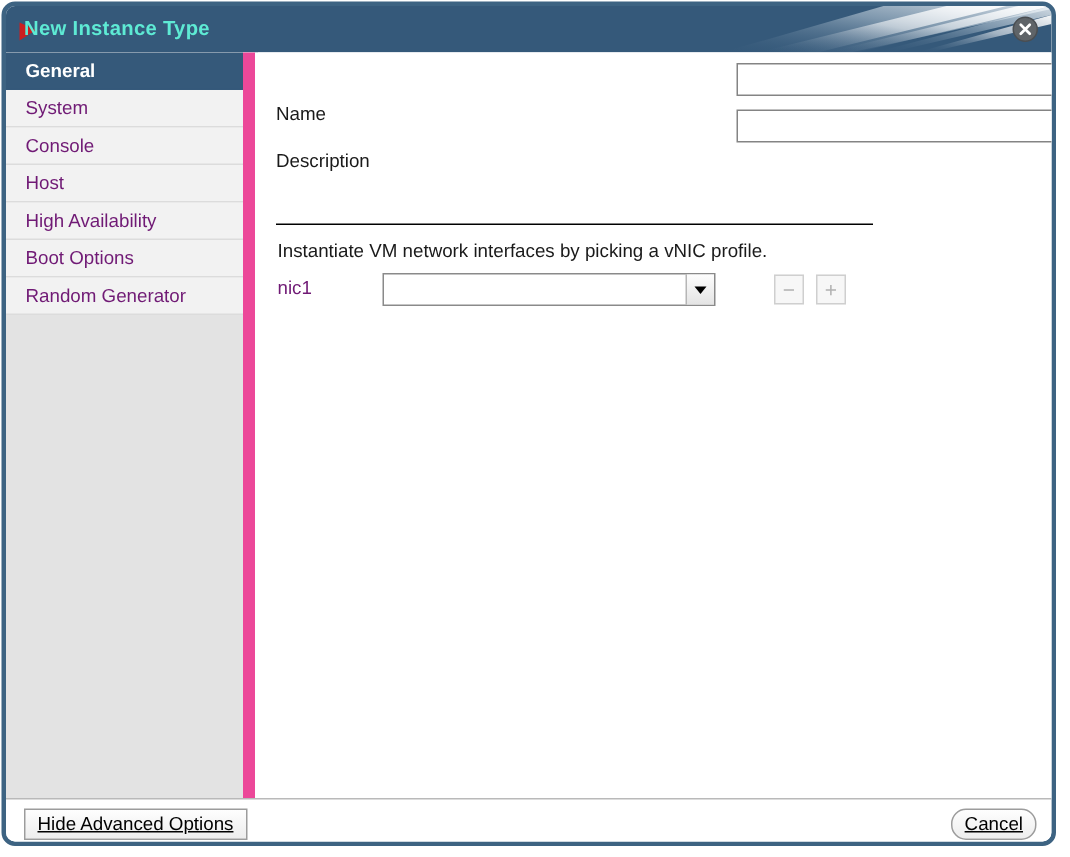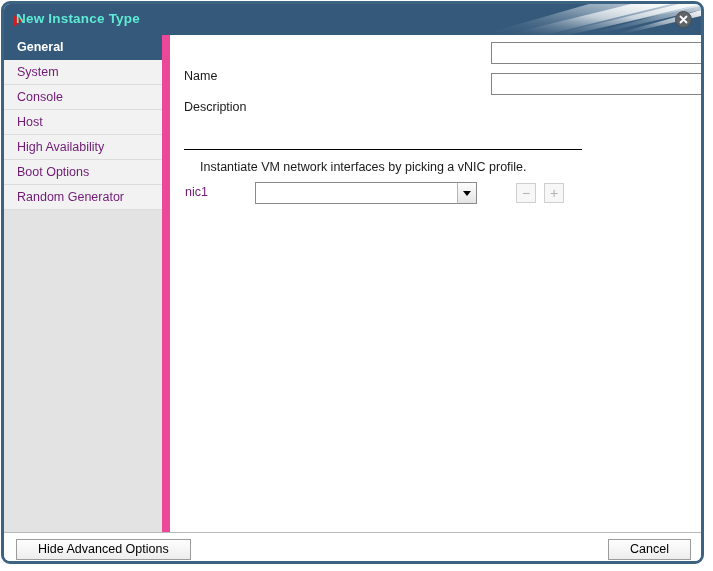--- a/index.html
+++ b/index.html
@@ -164,21 +164,21 @@
     position: absolute;
     left: 12px;
     top: 114px;
     width: 398px;
     height: 0;
     border-top: 1px solid #000000;
   }
 
   #nic-hint {
     position: absolute;
-    left: 28px;
+    left: 13px;
     top: 125px;
     font-size: 12.5px;
     color: #1a1a1a;
     white-space: nowrap;
   }
 
   #nic-row {
     position: absolute;
     left: 13px;
     top: 147px;
@@ -253,32 +253,33 @@
     position: relative;
     height: 35px;
     background: #ffffff;
     border-top: 1px solid #b9b9b9;
   }
   .footer-button {
     position: absolute;
     top: 6px;
     height: 21px;
     line-height: 19px;
-    padding: 0 21px;
+    padding: 0 8px;
     font-family: "Liberation Sans", sans-serif;
     font-size: 12.5px;
     color: #000000;
     background: linear-gradient(#fefefe, #ededed);
     border: 1px solid #9c9c9c;
     box-sizing: border-box;
     cursor: pointer;
     white-space: nowrap;
+    text-decoration: underline;
   }
   #hide-advanced-button { left: 12px; }
-  #cancel-button { right: 10px; }
+  #cancel-button { right: 10px; border-radius: 10px; }
   #ok-button { right: 61px; margin-top: 48px; }
 </style>
 </head>
 <body>
 
 <div id="dialog-window">
 
   <div id="title-bar">
     <svg id="title-streaks" viewBox="0 0 230 31" preserveAspectRatio="none">
       <defs>

